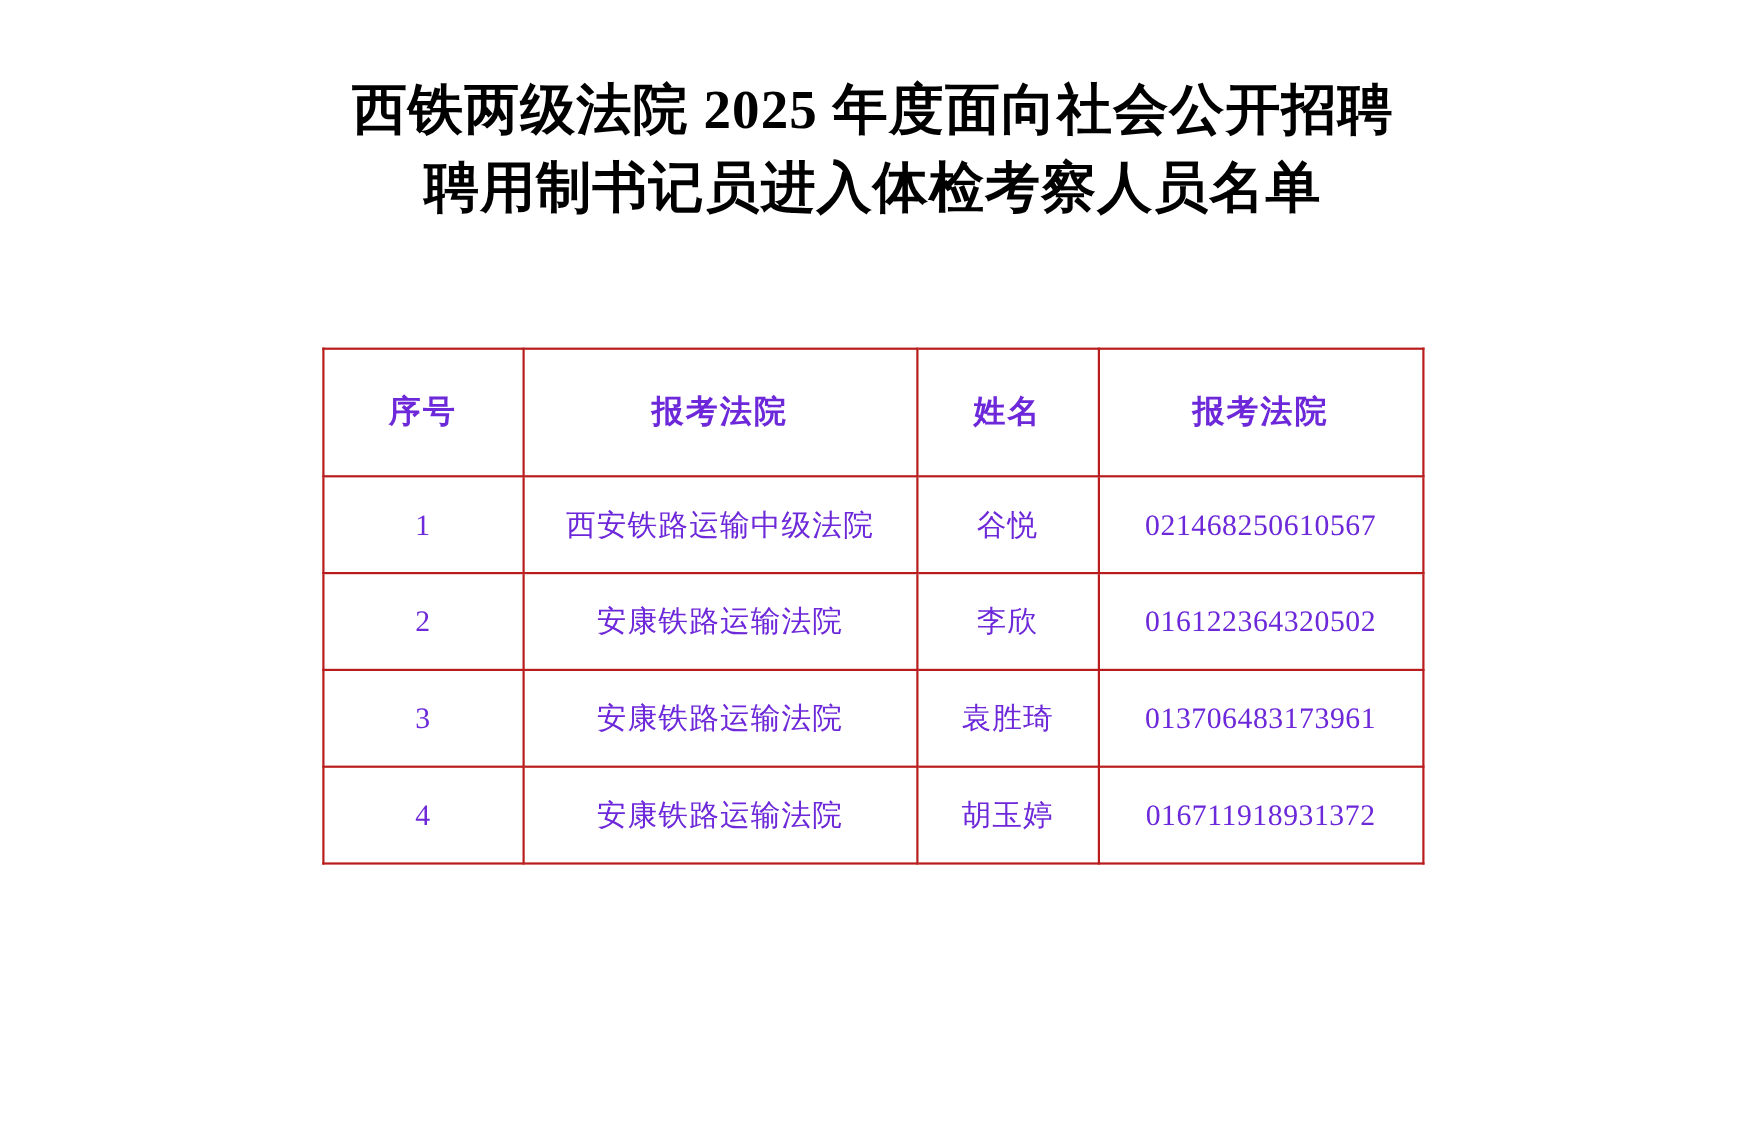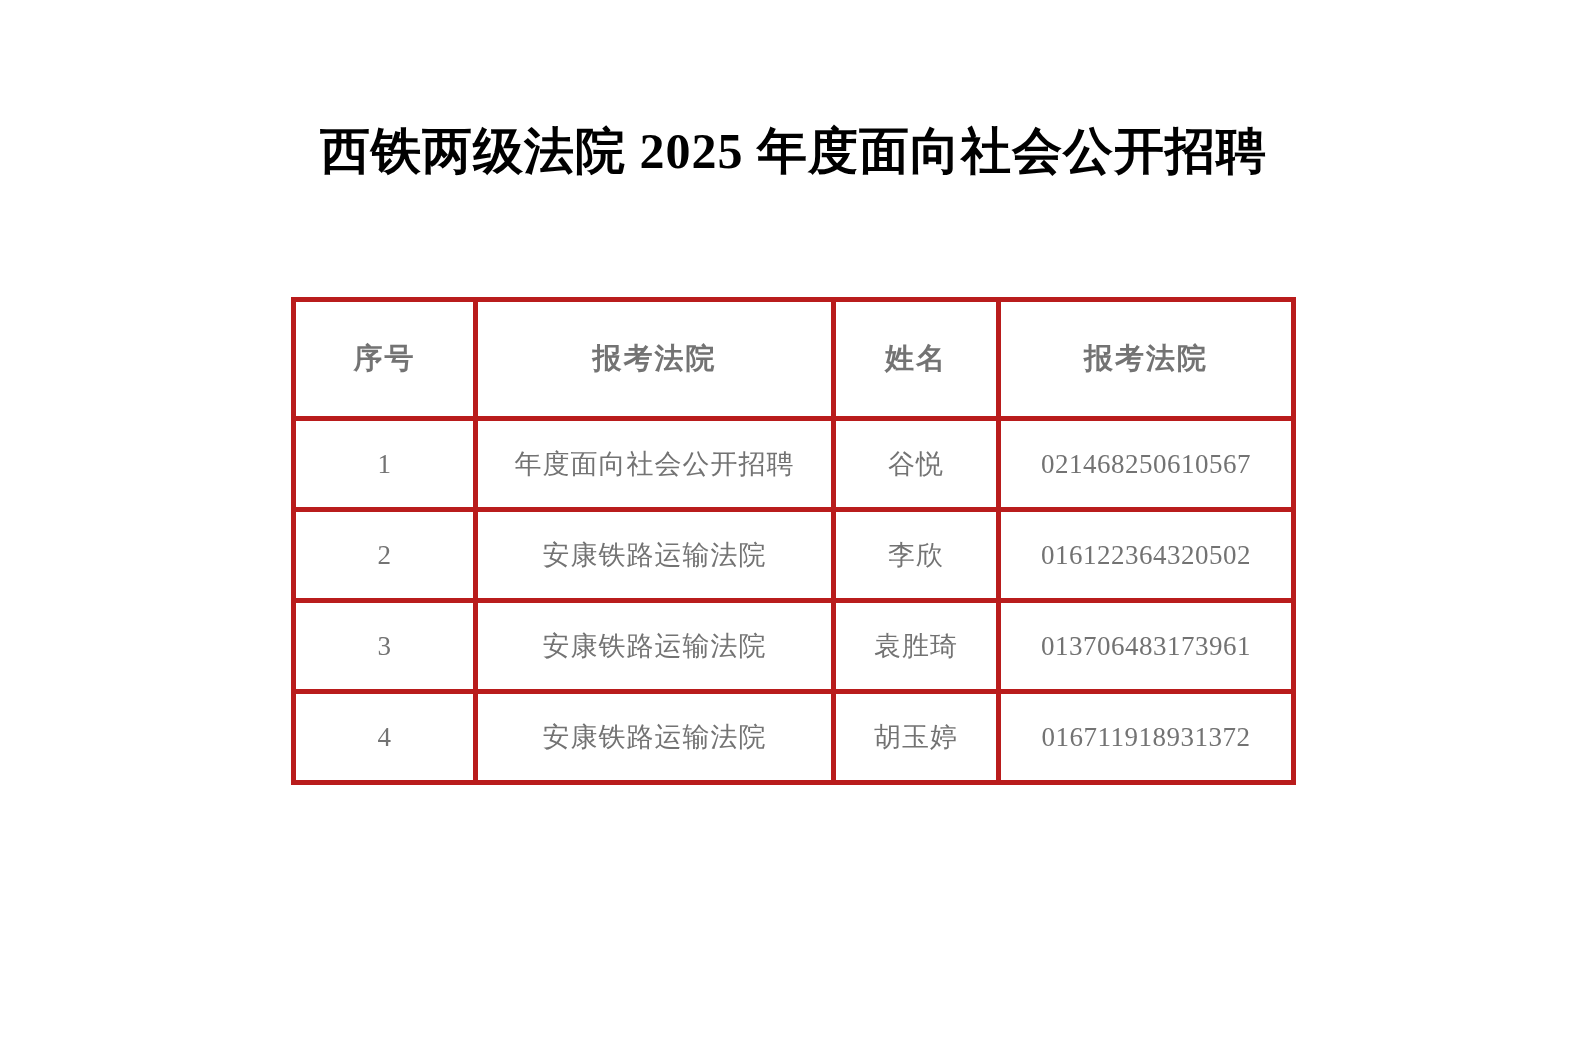--- a/index.html
+++ b/index.html
@@ -15,21 +15,21 @@
     overflow: hidden;
   }
   .page {
     position: relative;
     width: 1587px;
     height: 1043px;
     box-sizing: border-box;
   }
   .doc-title {
     margin: 0;
-    padding-top: 116px;
+    padding-top: 64px;
     text-align: center;
     font-size: 50px;
     font-weight: bold;
     line-height: 1.42;
     letter-spacing: 1px;
     color: #000000;
   }
   .doc-title .title-line {
     display: block;
   }
@@ -38,25 +38,25 @@
     display: flex;
     justify-content: center;
   }
   table.roster {
     border-collapse: collapse;
     width: 1000px;
     table-layout: fixed;
   }
   table.roster th,
   table.roster td {
-    border: 5px solid #b91c1c;
+    border: 2px solid #b91c1c;
     text-align: center;
     vertical-align: middle;
     font-size: 27px;
-    color: #737373;
+    color: #6d28d9;
   }
   table.roster thead th {
     height: 112px;
     font-weight: bold;
     font-size: 29px;
     letter-spacing: 2px;
   }
   table.roster tbody td {
     height: 84px;
     font-weight: normal;
@@ -71,20 +71,21 @@
   col.c-name   { width: 165px; }
   col.c-ticket { width: 295px; }
 </style>
 </head>
 <body>
 
 <div class="page">
 
   <h1 class="doc-title">
     <span class="title-line">西铁两级法院 2025 年度面向社会公开招聘</span>
+    <span class="title-line">聘用制书记员进入体检考察人员名单</span>
   </h1>
 
   <div class="table-wrap">
     <table class="roster">
       <colgroup>
         <col class="c-index">
         <col class="c-court">
         <col class="c-name">
         <col class="c-ticket">
       </colgroup>
@@ -92,21 +93,21 @@
         <tr>
           <th>序号</th>
           <th>报考法院</th>
           <th>姓名</th>
           <th>报考法院</th>
         </tr>
       </thead>
       <tbody>
         <tr>
           <td class="num">1</td>
-          <td>年度面向社会公开招聘</td>
+          <td>西安铁路运输中级法院</td>
           <td>谷悦</td>
           <td class="code">021468250610567</td>
         </tr>
         <tr>
           <td class="num">2</td>
           <td>安康铁路运输法院</td>
           <td>李欣</td>
           <td class="code">016122364320502</td>
         </tr>
         <tr>

